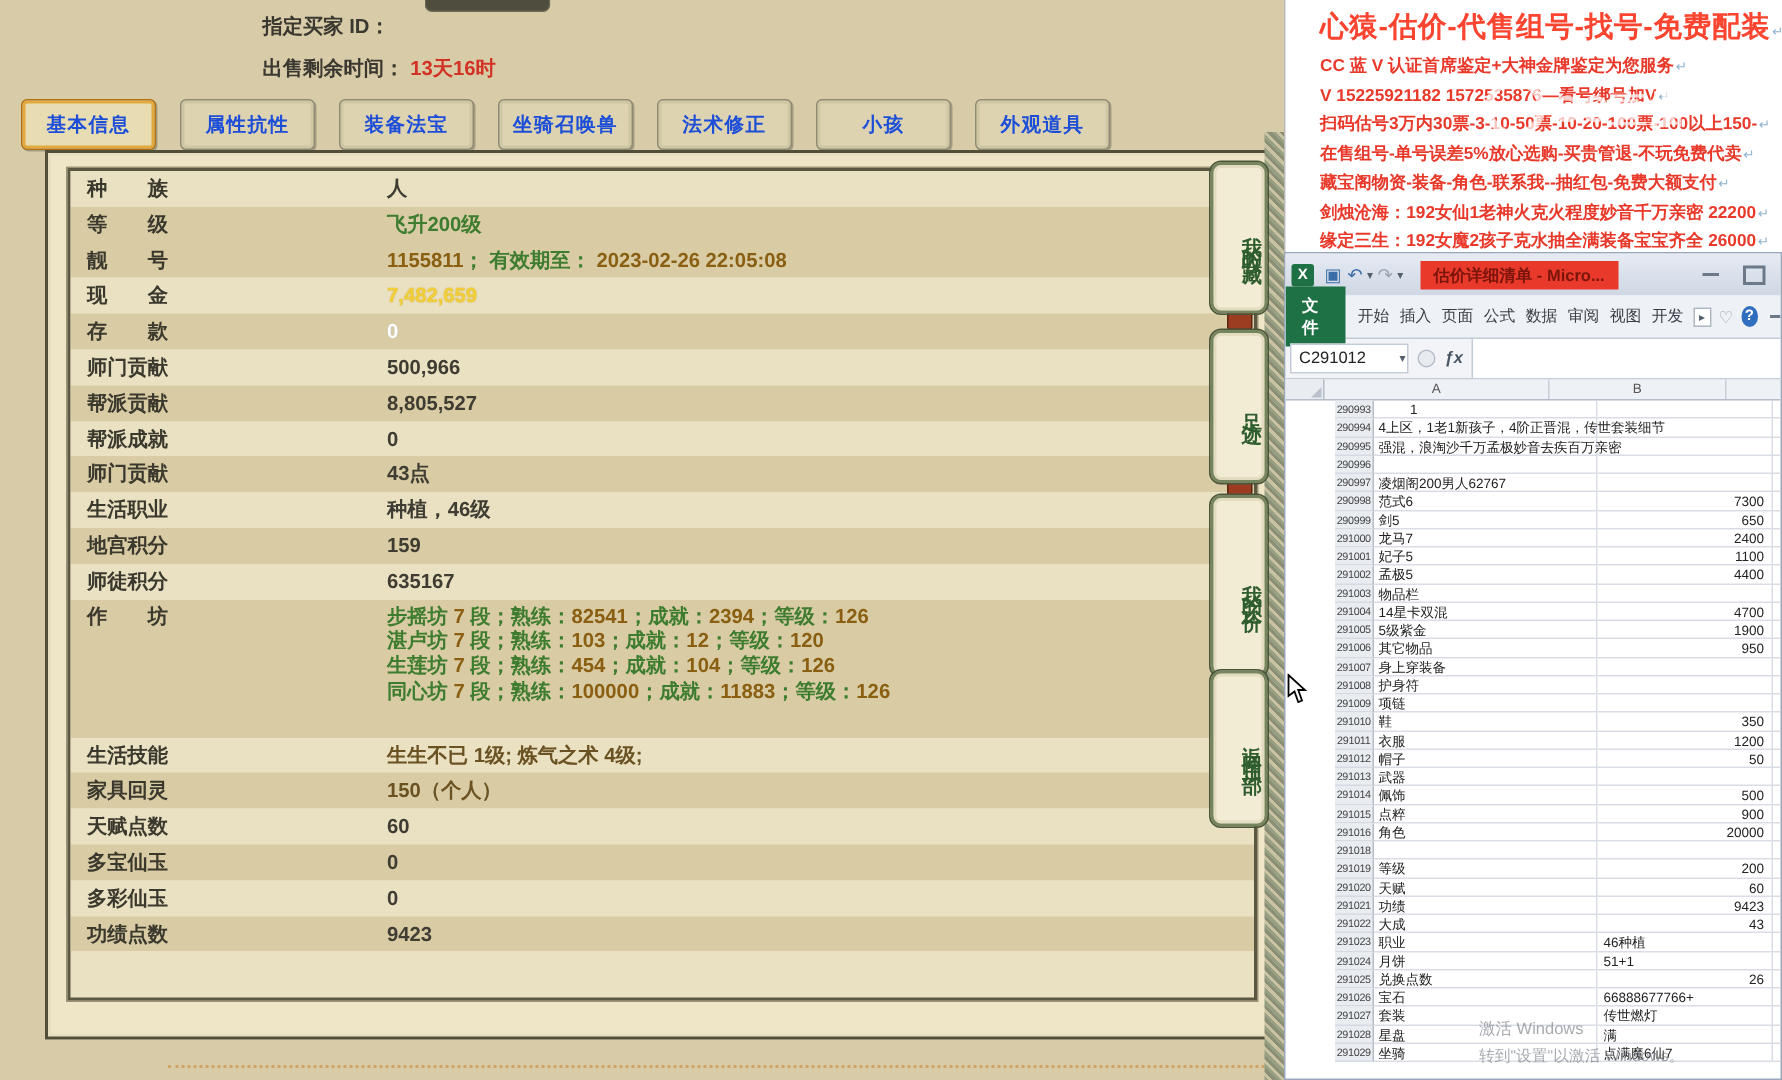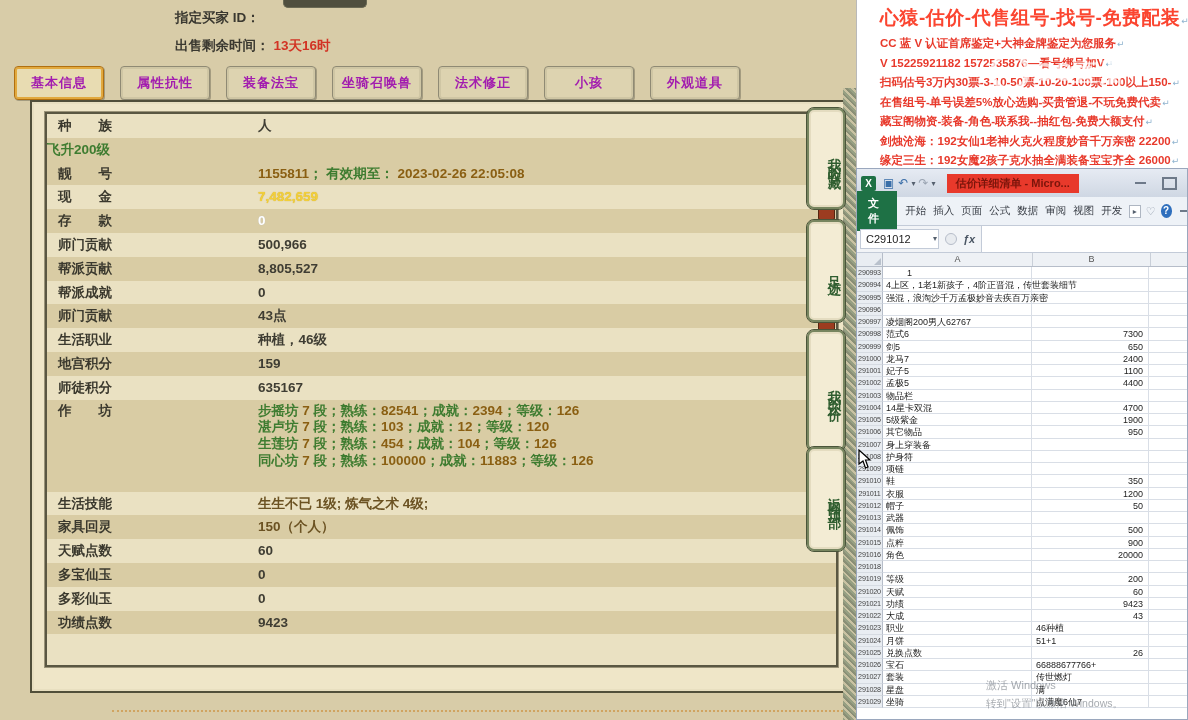--- a/index.html
+++ b/index.html
@@ -10,21 +10,21 @@
   
   .topbar{position:absolute;left:175px;top:4px;font-size:13.5px;font-weight:bold;color:#3a3830;}
   .topline{height:28px;line-height:28px;}
   .red-val{color:#d23324;margin-left:4px;}
   #top-btn{position:absolute;left:283px;top:0;width:82px;height:7px;background:#4f4e3e;
            border:1px solid #6a6954;border-top:none;border-radius:0 0 5px 5px;}
 
   
   #gtabs{position:absolute;left:14px;top:66px;display:flex;gap:16px;}
   .gtab{width:88px;height:32px;line-height:32px;text-align:center;font-size:13px;font-weight:bold;
-        color:#a21caf;background:#ddd3b0;border:1px solid #8f8a74;border-radius:4px;
+        color:#1d4ed8;background:#ddd3b0;border:1px solid #8f8a74;border-radius:4px;
         box-shadow:inset 0 0 0 2px #cfc6a4,1px 1px 0 #a49c80;letter-spacing:1px;cursor:pointer;}
   .gtab.active{background:#e8dcb2;border-color:#b06f10;box-shadow:inset 0 0 0 2px #e2a93e,1px 1px 0 #a49c80;}
 
   
   #panel{position:absolute;left:30px;top:100px;width:813px;height:589px;background:#efe6c8;
          border:2px solid #514f3a;box-shadow:inset 0 0 0 2px #e8dfc0;}
   #ibox{position:absolute;left:13px;top:10px;width:789px;height:551px;background:#eae1c2;
         border:2px solid #5a5742;box-shadow:0 0 0 1px #9a9378;overflow:hidden;}
   .irow{display:flex;height:23.8px;line-height:23.8px;font-size:13.5px;font-weight:bold;}
   .irow.multi{height:92px;line-height:16.8px;padding-top:3px;box-sizing:border-box;}
@@ -100,21 +100,21 @@
   .xl-colhead{height:13px;display:flex;background:#eef1f5;border-bottom:1px solid #b6bdc9;font-size:9px;color:#555;}
   .corner{width:25px;border-right:1px solid #b6bdc9;position:relative;background:#e9edf2;cursor:pointer;}
   .corner:after{content:"";position:absolute;right:1px;bottom:1px;border-left:7px solid transparent;
                 border-bottom:7px solid #b9c1cc;}
   .chA{width:149px;text-align:center;border-right:1px solid #c9cfd8;line-height:13px;cursor:pointer;}
   .chB{width:117px;text-align:center;border-right:1px solid #c9cfd8;line-height:13px;cursor:pointer;}
   .chC{flex:1;}
   #xl-grid{position:relative;}
   .xrow{display:flex;height:12.26px;line-height:12.26px;font-size:9px;}
   .rh{width:25px;flex:0 0 auto;background:#e9edf2;border-right:1px solid #b6bdc9;border-bottom:1px solid #d6dbe2;
-      font-size:7.2px;color:#444;text-align:center;letter-spacing:-0.2px;cursor:pointer;}
+      font-size:7.2px;color:#444;text-align:center;letter-spacing:-0.2px;cursor:pointer;margin-left:33px;}
   .ca{width:149px;flex:0 0 auto;border-right:1px solid #d9dee6;border-bottom:1px solid #d9dee6;
       padding-left:3px;box-sizing:border-box;color:#222;white-space:nowrap;overflow:visible;z-index:1;cursor:cell;}
   .cb{width:117px;flex:0 0 auto;border-right:1px solid #d9dee6;border-bottom:1px solid #d9dee6;
       box-sizing:border-box;color:#222;white-space:nowrap;cursor:cell;}
   .cb.num{text-align:right;padding-right:5px;}
   .cb.txt{padding-left:4px;}
   .cc{flex:1;border-bottom:1px solid #d9dee6;cursor:cell;}
   .ca.pad1{padding-left:24px;}
 
   
@@ -148,20 +148,21 @@
 
   <div id="panel">
     <div id="ibox">
         <div class="irow lt">
           <div class="ilab">种　　族</div>
           <div class="ival">
             <div class="iline"><span class="c-dark">人</span></div>
           </div>
         </div>
         <div class="irow dk">
+          <div class="ilab">等　　级</div>
           <div class="ival">
             <div class="iline"><span class="c-green">飞升200级</span></div>
           </div>
         </div>
         <div class="irow dk">
           <div class="ilab">靓　　号</div>
           <div class="ival">
             <div class="iline"><span class="c-brown">1155811</span><span class="c-green">； 有效期至： </span><span class="c-brown">2023-02-26 22:05:08</span></div>
           </div>
         </div>

